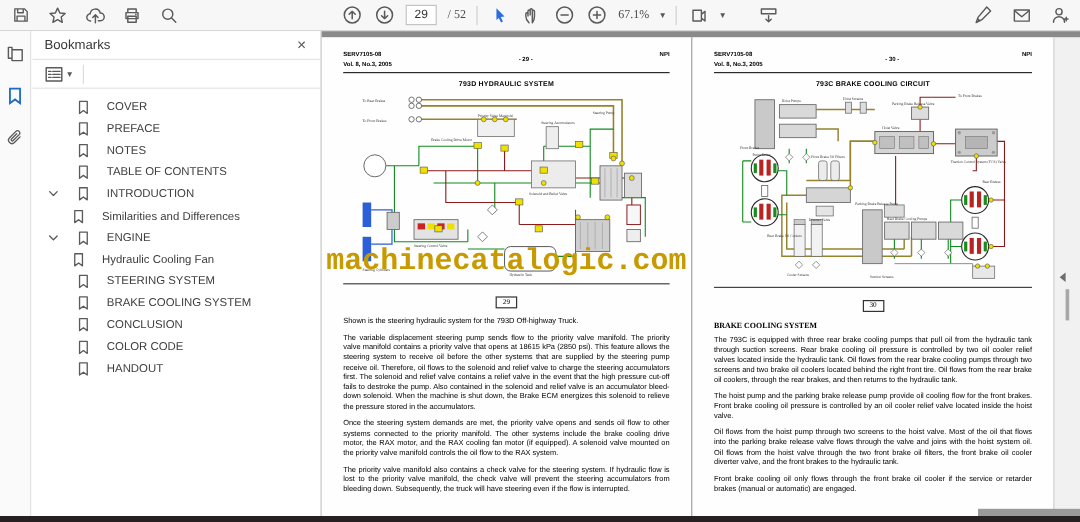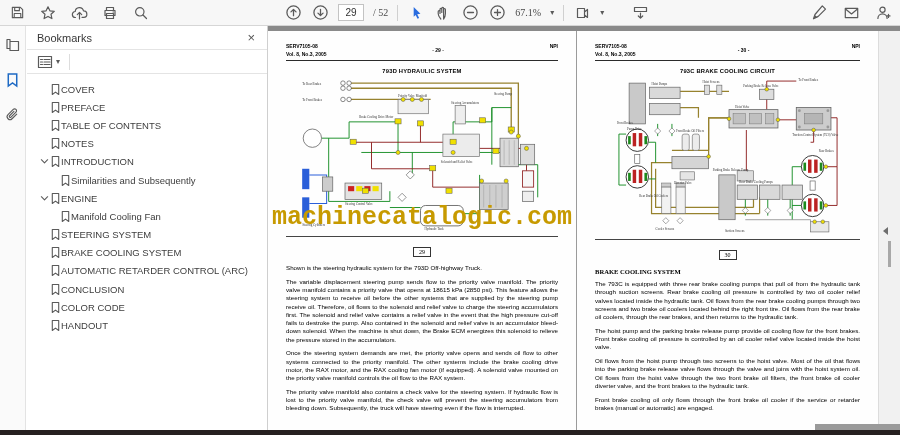--- a/index.html
+++ b/index.html
@@ -33,21 +33,21 @@
   #bmpanel { position:absolute; left:27px; top:26px; width:241px; height:404px; background:#ffffff;
     border-right:1px solid #cfcfcf; }
   #bm-head { height:24px; display:flex; align-items:center; justify-content:space-between;
     padding:0 12px 0 10px; border-bottom:1px solid #e4e4e4; }
   #bm-title { font-size:11px; color:#383838; }
   #bm-close { font-size:13px; color:#555; cursor:default; }
   #bm-opts { height:24px; display:flex; align-items:center; gap:3px; padding:0 10px;
     border-bottom:1px solid #e4e4e4; }
   #bm-opts .optsep { width:1px; height:16px; background:#ddd; margin-left:6px; }
   #bm-list { padding:6px 0 0 12px; }
-  .bm { height:18.2px; display:flex; align-items:center; gap:0; font-size:9.5px; color:#3d3d3d;
+  .bm { height:18.2px; display:flex; align-items:center; gap:14px; font-size:9.5px; color:#3d3d3d;
     white-space:nowrap;text-align:center; }
   .bm .chevslot { width:11px; display:flex; justify-content:center; }
   .bm.lvl2 { padding-left:21px; }
   .ribbon { flex:0 0 auto; }
 
   
   #docarea { position:absolute; left:268px; top:26px; width:632px; height:404px; background:#8a8a8a; }
   .page { position:absolute; top:5px; height:399px; background:#fefefe; overflow:hidden; }
   #pageL { left:0; width:309px; border-right:1px solid #9b9b9b; }
   #pageR { left:309px; width:301px; }
@@ -239,83 +239,76 @@
           <svg class="ribbon" width="11" height="13" viewBox="0 0 12 14">
             <path class="icon-stroke" d="M2.5,1.5 h7 v11 l-3.5,-2.6 -3.5,2.6 z"></path>
           </svg>
           <span>PREFACE</span>
         </div>
       <div class="bm">
           <span class="chevslot"></span>
           <svg class="ribbon" width="11" height="13" viewBox="0 0 12 14">
             <path class="icon-stroke" d="M2.5,1.5 h7 v11 l-3.5,-2.6 -3.5,2.6 z"></path>
           </svg>
+          <span>NOTES</span>
+        </div>
+      <div class="bm">
+          <span class="chevslot"></span>
+          <svg class="ribbon" width="11" height="13" viewBox="0 0 12 14">
+            <path class="icon-stroke" d="M2.5,1.5 h7 v11 l-3.5,-2.6 -3.5,2.6 z"></path>
+          </svg>
           <span>TABLE OF CONTENTS</span>
-        </div>
-      <div class="bm">
-          <span class="chevslot"></span>
-          <svg class="ribbon" width="11" height="13" viewBox="0 0 12 14">
-            <path class="icon-stroke" d="M2.5,1.5 h7 v11 l-3.5,-2.6 -3.5,2.6 z"></path>
-          </svg>
-          <span>NOTES</span>
         </div>
       <div class="bm">
           <span class="chevslot">
             <svg width="9" height="9" viewBox="0 0 10 10">
               <path class="icon-stroke" d="M1.5,3 5,6.5 8.5,3"></path>
             </svg>
           </span>
           <svg class="ribbon" width="11" height="13" viewBox="0 0 12 14">
             <path class="icon-stroke" d="M2.5,1.5 h7 v11 l-3.5,-2.6 -3.5,2.6 z"></path>
           </svg>
           <span>INTRODUCTION</span>
         </div>
       <div class="bm lvl2">
           <svg class="ribbon" width="11" height="13" viewBox="0 0 12 14">
             <path class="icon-stroke" d="M2.5,1.5 h7 v11 l-3.5,-2.6 -3.5,2.6 z"></path>
           </svg>
-          <span>Similarities and Subsequently</span>
+          <span>Similarities and Differences</span>
         </div>
       <div class="bm">
           <span class="chevslot">
             <svg width="9" height="9" viewBox="0 0 10 10">
               <path class="icon-stroke" d="M1.5,3 5,6.5 8.5,3"></path>
             </svg>
           </span>
           <svg class="ribbon" width="11" height="13" viewBox="0 0 12 14">
             <path class="icon-stroke" d="M2.5,1.5 h7 v11 l-3.5,-2.6 -3.5,2.6 z"></path>
           </svg>
           <span>ENGINE</span>
         </div>
       <div class="bm lvl2">
           <svg class="ribbon" width="11" height="13" viewBox="0 0 12 14">
             <path class="icon-stroke" d="M2.5,1.5 h7 v11 l-3.5,-2.6 -3.5,2.6 z"></path>
           </svg>
-          <span>Manifold Cooling Fan</span>
+          <span>Hydraulic Cooling Fan</span>
         </div>
       <div class="bm">
           <span class="chevslot"></span>
           <svg class="ribbon" width="11" height="13" viewBox="0 0 12 14">
             <path class="icon-stroke" d="M2.5,1.5 h7 v11 l-3.5,-2.6 -3.5,2.6 z"></path>
           </svg>
           <span>STEERING SYSTEM</span>
         </div>
       <div class="bm">
           <span class="chevslot"></span>
           <svg class="ribbon" width="11" height="13" viewBox="0 0 12 14">
             <path class="icon-stroke" d="M2.5,1.5 h7 v11 l-3.5,-2.6 -3.5,2.6 z"></path>
           </svg>
           <span>BRAKE COOLING SYSTEM</span>
-        </div>
-      <div class="bm">
-          <span class="chevslot"></span>
-          <svg class="ribbon" width="11" height="13" viewBox="0 0 12 14">
-            <path class="icon-stroke" d="M2.5,1.5 h7 v11 l-3.5,-2.6 -3.5,2.6 z"></path>
-          </svg>
-          <span>AUTOMATIC RETARDER CONTROL (ARC)</span>
         </div>
       <div class="bm">
           <span class="chevslot"></span>
           <svg class="ribbon" width="11" height="13" viewBox="0 0 12 14">
             <path class="icon-stroke" d="M2.5,1.5 h7 v11 l-3.5,-2.6 -3.5,2.6 z"></path>
           </svg>
           <span>CONCLUSION</span>
         </div>
       <div class="bm">
           <span class="chevslot"></span>

